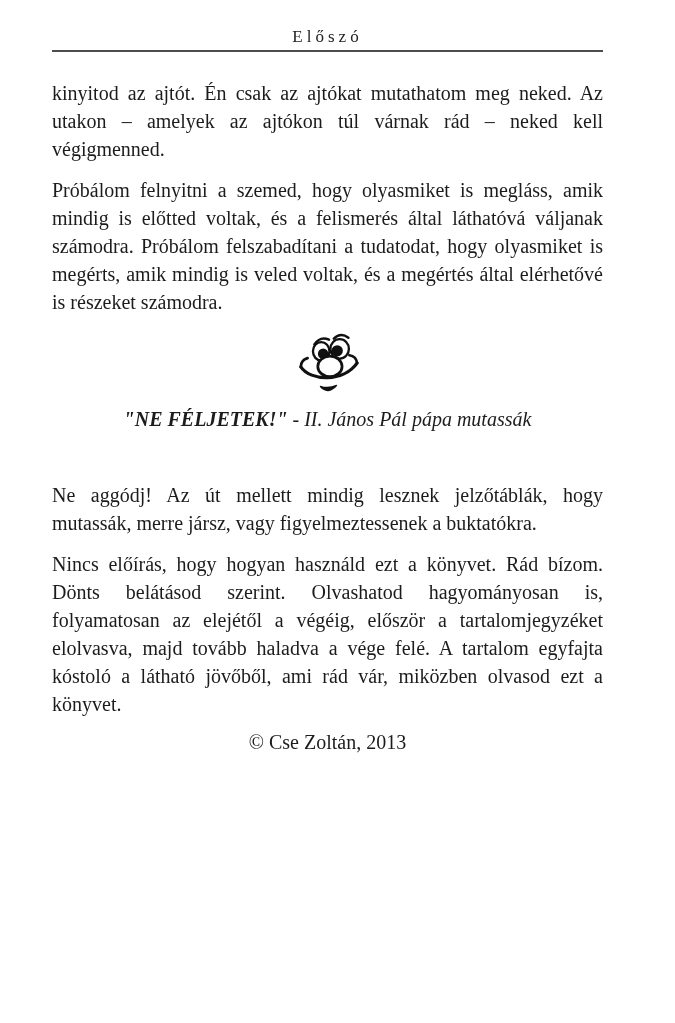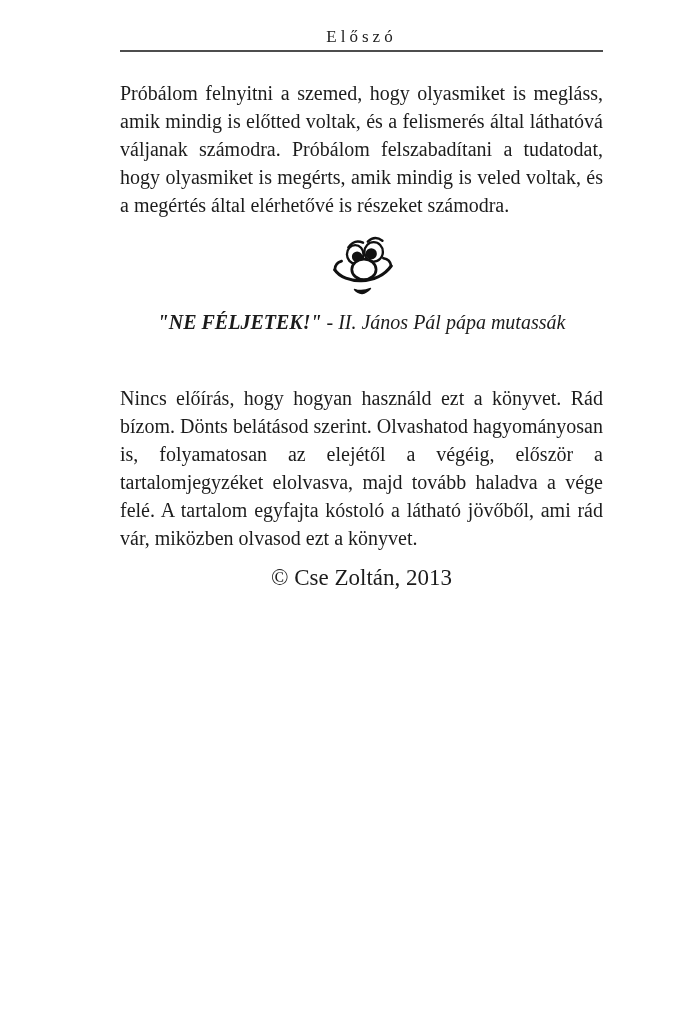--- a/index.html
+++ b/index.html
@@ -8,21 +8,21 @@
     background: #ffffff;
   }
   .page {
     position: relative;
     width: 675px;
     height: 1023px;
     box-sizing: border-box;
     background: #ffffff;
     color: #1c1c1c;
     font-family: "Liberation Serif", "DejaVu Serif", serif;
-    padding: 27px 72px 0 120px;
+    padding: 27px 72px 0 52px;
     overflow: hidden;
   }
   .page-header { margin: 0; }
   .header-title {
     text-align: center;
     font-size: 17px;
     letter-spacing: 4px;
     color: #222;
   }
   .header-rule {
@@ -49,37 +49,38 @@
     text-align: center;
     font-size: 20px;
     line-height: 26px;
     font-style: italic;
     margin: 0 0 49px 0;
     white-space: pre-wrap;
   }
   .quote-emph { font-weight: bold; }
   .page-footer {
     text-align: center;
-    font-size: 23px;
+    font-size: 20px;
     margin-top: 9px;
     color: #1c1c1c;
   }
 </style>
 </head>
 <body>
 
 <div class="page">
 
   <header class="page-header">
     <div class="header-title">Előszó</div>
     <hr class="header-rule">
   </header>
 
   <main class="content">
 
+    <p class="body-par">kinyitod az ajtót. Én csak az ajtókat mutathatom meg neked. Az utakon – amelyek az ajtókon túl várnak rád – neked kell végigmenned.</p>
     <p class="body-par">Próbálom felnyitni a szemed, hogy olyasmiket is megláss, amik mindig is előtted voltak, és a felismerés által láthatóvá váljanak számodra. Próbálom felszabadítani a tudatodat, hogy olyasmiket is megérts, amik mindig is veled voltak, és a megértés által elérhetővé is részeket számodra.</p>
 
     <div class="smiley-wrap">
       <svg width="70" height="68" viewBox="0 0 72 70" fill="none" stroke="#111" stroke-linecap="round">
 
         <path d="M 22 16 Q 28 7 37 11" stroke-width="2.6"></path>
         <path d="M 42 10 Q 49 3 57 9" stroke-width="2.6"></path>
 
         <ellipse cx="29" cy="23" rx="8.5" ry="9.5" fill="#fff" stroke-width="2.4"></ellipse>
         <ellipse cx="48" cy="20.5" rx="9.5" ry="10" fill="#fff" stroke-width="2.4"></ellipse>
@@ -91,20 +92,21 @@
         <path d="M 8 39 C 18 54, 52 55, 66 35" stroke-width="3.2"></path>
         <path d="M 8 39 Q 8 32 15 30" stroke-width="2.8"></path>
         <path d="M 66 35 Q 65 28 58 27" stroke-width="2.8"></path>
 
         <path d="M 28 59 Q 36 68 45 58 Q 36 62 28 59 Z" fill="#111" stroke="#111" stroke-width="1.5"></path>
       </svg>
     </div>
 
     <p class="quote-line"><span class="quote-emph">"NE FÉLJETEK!"</span><span class="quote-attr"> - II. János Pál pápa mutassák</span></p>
 
+    <p class="body-par">Ne aggódj! Az út mellett mindig lesznek jelzőtáblák, hogy mutassák, merre jársz, vagy figyelmeztessenek a buktatókra.</p>
     <p class="body-par">Nincs előírás, hogy hogyan használd ezt a könyvet. Rád bízom. Dönts belátásod szerint. Olvashatod hagyományosan is, folyamatosan az elejétől a végéig, először a tartalomjegyzéket elolvasva, majd tovább haladva a vége felé. A tartalom egyfajta kóstoló a látható jövőből, ami rád vár, miközben olvasod ezt a könyvet.</p>
 
   </main>
 
   <footer class="page-footer">
     <span>© Cse Zoltán, 2013</span>
   </footer>
 
 </div>
 

